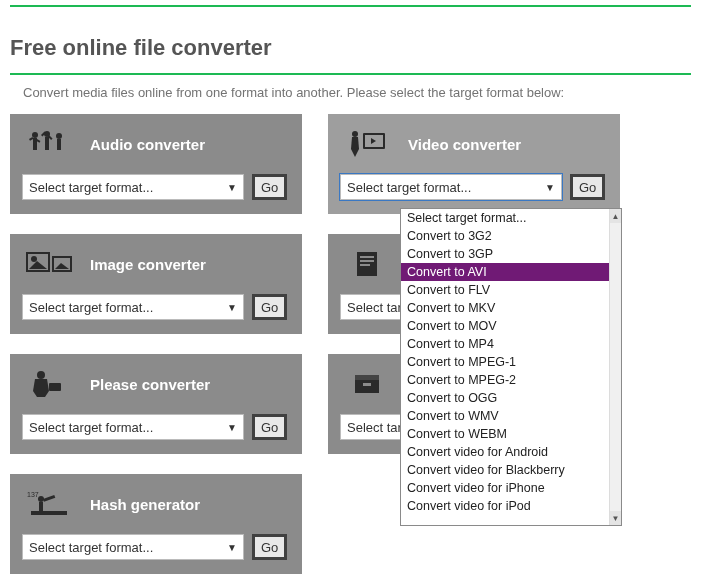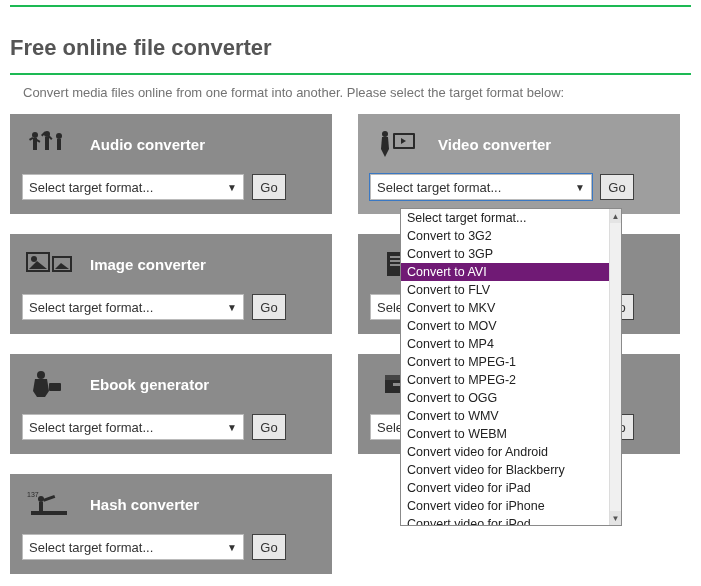--- a/index.html
+++ b/index.html
@@ -32,21 +32,21 @@
     padding: 0 10px 14px 23px;
   }
   .grid {
     display: flex;
     flex-wrap: wrap;
     gap: 20px 26px;
     padding: 0 10px;
     position: relative;
   }
   .card {
-    width: 322px;
+    width: 292px;
     height: 100px;
     background: #8b8b8b;
     position: relative;
     padding: 14px 12px 12px 12px;
   }
   .card.highlight { background: #9e9e9e; }
   .card-head {
     display: flex;
     align-items: center;
     gap: 14px;
@@ -83,21 +83,21 @@
     cursor: pointer;
   }
   .select .arrow {
     font-size: 10px;
     color: #333;
   }
   .go-btn {
     height: 26px;
     min-width: 34px;
     background: #e8e8e8;
-    border: 1px solid #404040;
+    border: 3px solid #404040;
     font-size: 13px;
     color: #333;
     cursor: pointer;
     padding: 0 6px;
   }
   .select.open { outline: 1px solid #3a78c3; }
   .dropdown {
     position: absolute;
     left: 400px;
     top: 94px;
@@ -254,21 +254,21 @@
     <div class="card-head">
       <span class="icon-box">
         <svg width="48" height="30" viewBox="0 0 48 30">
           <g fill="#2a2a2a">
             <circle cx="16" cy="6" r="4"></circle>
             <path d="M10 10 L22 10 L24 22 L20 28 L12 28 L8 22 Z"></path>
             <rect x="24" y="14" width="12" height="8" rx="1"></rect>
           </g>
         </svg>
       </span>
-      <span class="card-title">Ebook generator</span>
+      <span class="card-title">Please converter</span>
     </div>
     <div class="row">
       <div class="select">
         <span>Select target format...</span>
         <span class="arrow">▼</span>
       </div>
       <button class="go-btn">Go</button>
     </div>
   </div>
 
@@ -298,21 +298,21 @@
         <svg width="48" height="30" viewBox="0 0 48 30">
           <text x="2" y="8" font-size="7" fill="#2a2a2a">137</text>
           <g fill="#2a2a2a">
             <circle cx="16" cy="10" r="3"></circle>
             <rect x="14" y="13" width="4" height="10"></rect>
             <rect x="18" y="10" width="12" height="3" transform="rotate(-20 18 10)"></rect>
             <rect x="6" y="22" width="36" height="4"></rect>
           </g>
         </svg>
       </span>
-      <span class="card-title">Hash converter</span>
+      <span class="card-title">Hash generator</span>
     </div>
     <div class="row">
       <div class="select">
         <span>Select target format...</span>
         <span class="arrow">▼</span>
       </div>
       <button class="go-btn">Go</button>
     </div>
   </div>
 
@@ -326,21 +326,20 @@
         <div class="opt">Convert to MKV</div>
         <div class="opt">Convert to MOV</div>
         <div class="opt">Convert to MP4</div>
         <div class="opt">Convert to MPEG-1</div>
         <div class="opt">Convert to MPEG-2</div>
         <div class="opt">Convert to OGG</div>
         <div class="opt">Convert to WMV</div>
         <div class="opt">Convert to WEBM</div>
         <div class="opt">Convert video for Android</div>
         <div class="opt">Convert video for Blackberry</div>
-        <div class="opt">Convert video for iPad</div>
         <div class="opt">Convert video for iPhone</div>
         <div class="opt">Convert video for iPod</div>
       </div>
     <div class="scrollbar">
       <div class="scroll-btn top">▲</div>
       <div class="scroll-btn bot">▼</div>
     </div>
   </div>
 
 </div>

